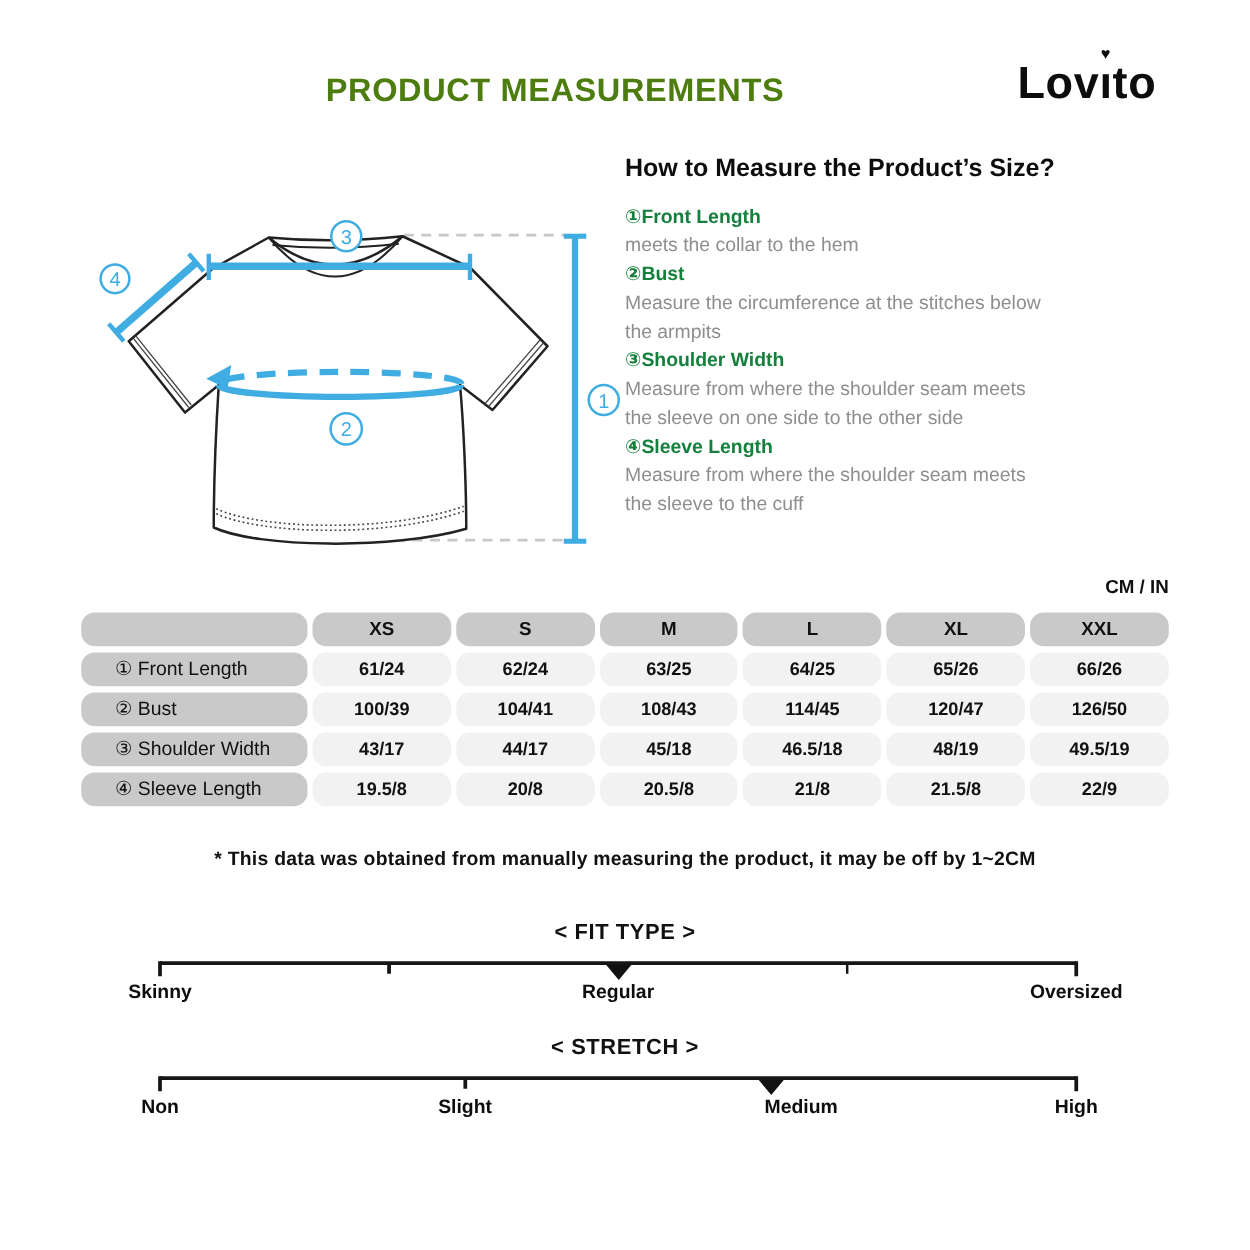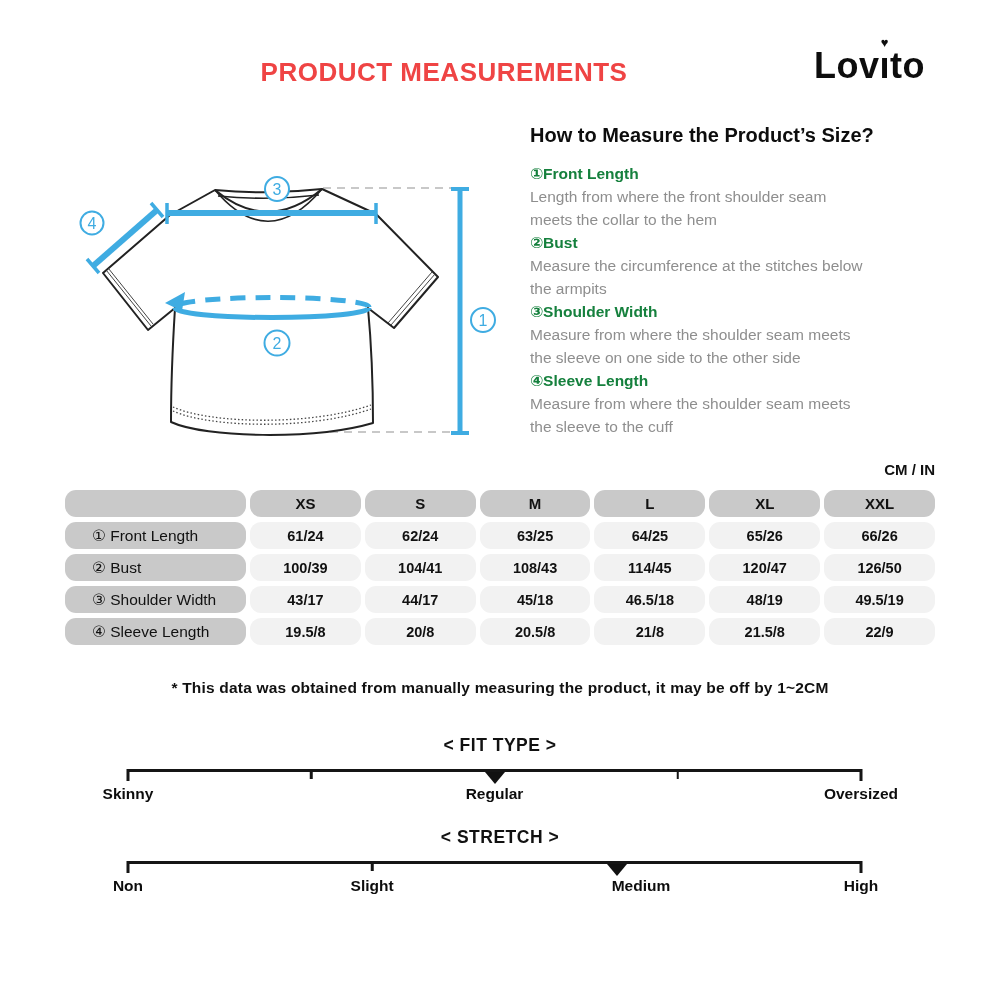--- a/index.html
+++ b/index.html
@@ -1,31 +1,31 @@
 <!DOCTYPE html>
 <html><head>
 <meta charset="utf-8">
 <style>
   * { margin:0; padding:0; box-sizing:border-box; }
   body { background:#ffffff; font-family:"Liberation Sans","DejaVu Sans",sans-serif; color:#111; }
   .page { position:relative; width:1000px; height:1000px; background:#fff; overflow:hidden; }
 
   
   .title { position:absolute; left:0; top:57px; width:888px; text-align:center;
-           font-size:26px; font-weight:800; letter-spacing:0.5px; color:#ef4444; }
+           font-size:26px; font-weight:800; letter-spacing:0.5px; color:#4d7c0f; }
   .logo { position:absolute; top:45px; right:75px; font-size:36px; font-weight:800;
           letter-spacing:0.5px; color:#0d0d0d; }
   .logo-i { position:relative; display:inline-block; }
   .logo-heart { position:absolute; top:-10px; left:50%; transform:translateX(-50%); font-size:13px; }
 
   
   .diagram { position:absolute; left:60px; top:150px; width:460px; height:320px; }
 
   
-  .howto { position:absolute; left:530px; top:124px; width:380px; }
+  .howto { position:absolute; left:500px; top:124px; width:380px; }
   .howto h2 { font-size:20px; font-weight:700; margin-bottom:15px; color:#0d0d0d; }
   .howto .term { font-size:15.5px; font-weight:700; line-height:23px; color:#15803d; }
   .howto .descline { font-size:15.5px; font-weight:400; line-height:23px; color:#8e8e8e; }
 
   
   .units { position:absolute; top:461px; right:65px; font-size:15px; font-weight:700; }
   table.size { position:absolute; left:61px; top:485px; width:878px;
                border-collapse:separate; border-spacing:4px 5px; table-layout:fixed; }
   table.size th, table.size td { height:27px; padding:0; vertical-align:middle;border-radius:11px; }
   table.size thead th { background:#c9c9c9; font-size:15px; font-weight:700; text-align:center; }
@@ -101,21 +101,20 @@
       <text x="217" y="199" fill="#3face2">2</text>
       <circle cx="423" cy="170" r="12" fill="#fff" stroke="#3face2" stroke-width="2"></circle>
       <text x="423" y="176" fill="#3face2">1</text>
     </g>
   </svg>
 
   <div class="howto">
     <h2>How to Measure the Product’s Size?</h2>
     <div>
       <div class="term">①Front Length</div>
-      <div class="descline">Length from where the front shoulder seam</div>
       <div class="descline">meets the collar to the hem</div>
     </div>
     <div>
       <div class="term">②Bust</div>
       <div class="descline">Measure the circumference at the stitches below</div>
       <div class="descline">the armpits</div>
     </div>
     <div>
       <div class="term">③Shoulder Width</div>
       <div class="descline">Measure from where the shoulder seam meets</div>

